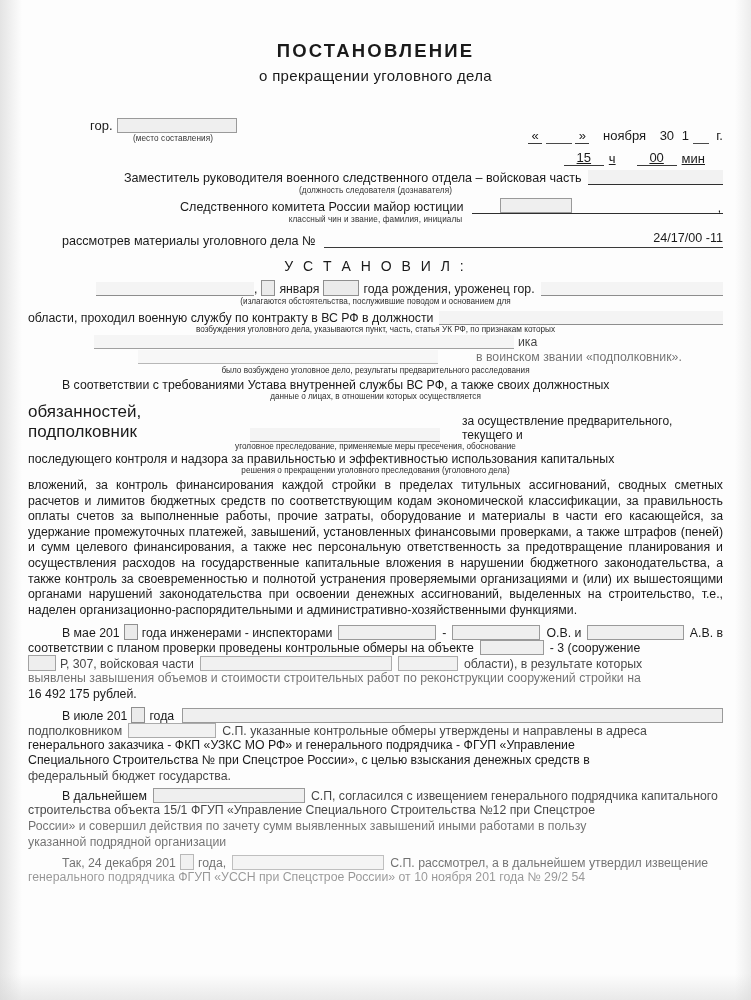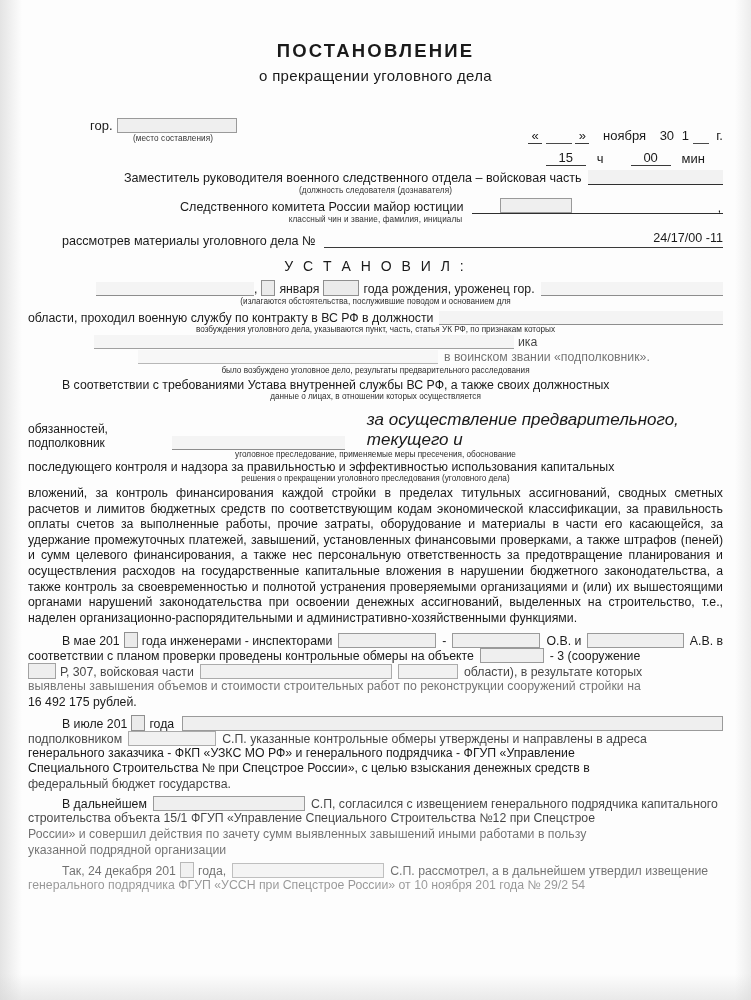--- a/index.html
+++ b/index.html
@@ -118,23 +118,24 @@
     margin-top: 6px;
   }
   .date-field {
     font-size: 13px;
     white-space: nowrap;
   }
   .time-row {
     display: flex;
     justify-content: flex-end;
     align-items: flex-end;
-    gap: 11px;
+    gap: 5px;
     font-size: 13px;
     margin-top: 6px;
+    text-decoration: underline;
   }
   .box-ul {
     display: inline-block;
     border-bottom: 1px solid #3a3a3a;
     text-align: center;
   }
   .blk {
     display:inline-block;
     background:#ebebeb;
     border:1px solid #8f8f8f;
@@ -225,35 +226,35 @@
     <span style="font-size:12.3px;">области, проходил военную службу по контракту в ВС РФ в должности</span>
     <span class="redact-open grow" style="margin-left:6px;"></span>
   </div>
   <div class="small-note">возбуждения уголовного дела, указываются пункт, часть, статья УК РФ, по признакам которых</div>
 
   <div class="row faded">
     <span class="redact-open" style="width:420px; margin-left:66px;"></span>
     <span style="font-size:12.3px; margin-left:4px;">ика</span>
   </div>
 
-  <div class="row faded2" style="margin-top:1px;">
+  <div class="row faded2" style="margin-top:1px;gap:32px;">
     <span class="redact-open" style="width:300px; margin-left:110px;"></span>
     <span style="font-size:12.3px; margin-left:6px;">в воинском звании «подполковник».</span>
   </div>
   <div class="small-note" style="margin-top:2px;">было возбуждено уголовное дело, результаты предварительного расследования</div>
 
   <div class="row" style="margin-top:2px;">
     <span style="font-size:12.3px; padding-left:34px;">В соответствии с требованиями Устава внутренней службы ВС РФ, а также своих должностных</span>
   </div>
   <div class="small-note">данные о лицах, в отношении которых осуществляется</div>
 
   <div class="row">
-    <span style="font-size:12px;margin-top:20px;">обязанностей, подполковник</span>
+    <span style="font-size:17px;">обязанностей, подполковник</span>
     <span class="redact-open" style="width:200px; margin-left:6px;"></span>
-    <span style="font-size:17px; margin-left:22px;font-style:italic;">за осуществление предварительного, текущего и</span>
+    <span style="font-size:12px; margin-left:22px;">за осуществление предварительного, текущего и</span>
   </div>
   <div class="small-note">уголовное преследование, применяемые меры пресечения, обоснование</div>
 
   <div class="row">
     <span style="font-size:12.3px;">последующего контроля и надзора за правильностью и эффективностью использования капитальных</span>
   </div>
   <div class="small-note">решения о прекращении уголовного преследования (уголовного дела)</div>
 
   <div class="body-par" style="margin-top:2px;">вложений, за контроль финансирования каждой стройки в пределах титульных ассигнований, сводных сметных расчетов и лимитов бюджетных средств по соответствующим кодам экономической классификации, за правильность оплаты счетов за выполненные работы, прочие затраты, оборудование и материалы в части его касающейся, за удержание промежуточных платежей, завышений, установленных финансовыми проверками, а также штрафов (пеней) и сумм целевого финансирования, а также нес персональную ответственность за предотвращение планирования и осуществления расходов на государственные капитальные вложения в нарушении бюджетного законодательства, а также контроль за своевременностью и полнотой устранения проверяемыми организациями и (или) их вышестоящими органами нарушений законодательства при освоении денежных ассигнований, выделенных на строительство, т.е., наделен организационно-распорядительными и административно-хозяйственными функциями.</div>
 

